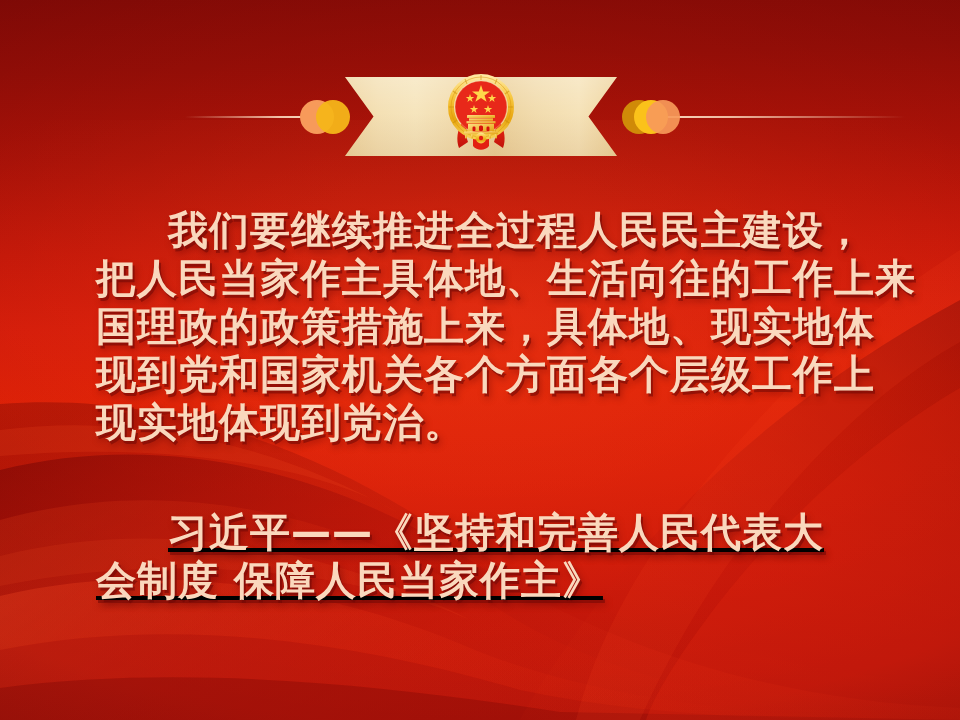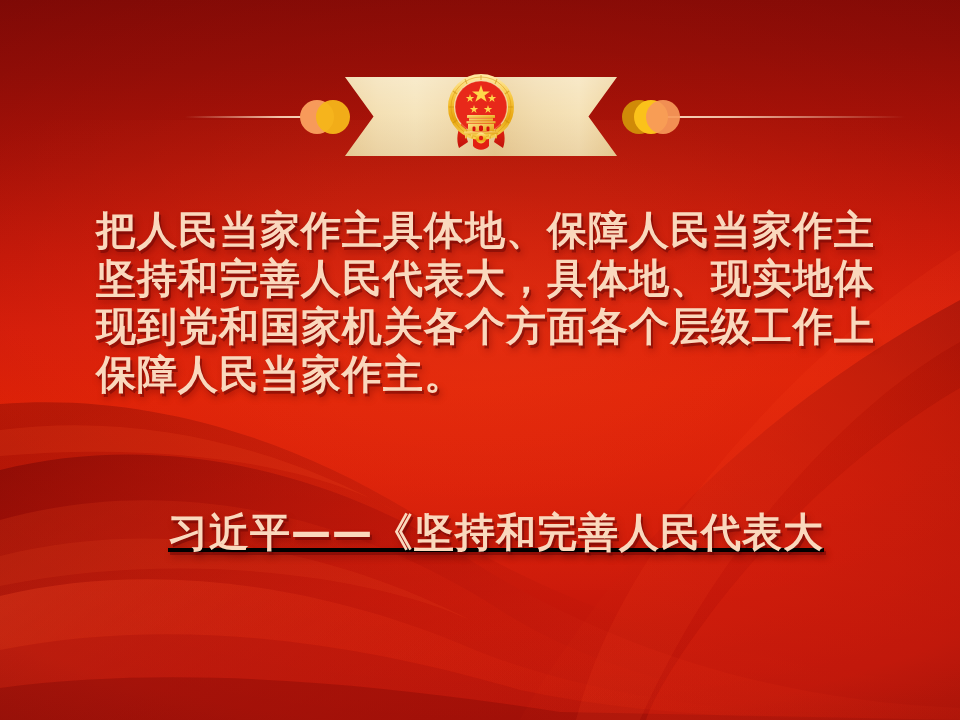--- a/index.html
+++ b/index.html
@@ -259,23 +259,25 @@
           <rect x="52" y="66.4" width="2" height="4"></rect>
         </g>
 
         <circle cx="38" cy="70" r="5.4" fill="url(#gGold)"></circle>
         <circle cx="38" cy="70" r="2.2" fill="#e32012"></circle>
       </svg>
     </div>
   </div>
 
   <div class="quote">
-    <div class="qline">把人民当家作主具体地、保障人民当家作主</div>
-    <div class="qline">坚持和完善人民代表大，具体地、现实地体</div>
+    <div class="qline indent">我们要继续推进全过程人民民主建设，</div>
+    <div class="qline">把人民当家作主具体地、生活向往的工作上来</div>
+    <div class="qline">国理政的政策措施上来，具体地、现实地体</div>
     <div class="qline">现到党和国家机关各个方面各个层级工作上</div>
-    <div class="qline">保障人民当家作主。</div>
+    <div class="qline">现实地体现到党治。</div>
   </div>
 
   <div class="attrib">
     <div class="qline indent">习近平——《坚持和完善人民代表大</div>
+    <div class="qline">会制度 保障人民当家作主》</div>
   </div>
 
 </div>
 
 </body></html>

